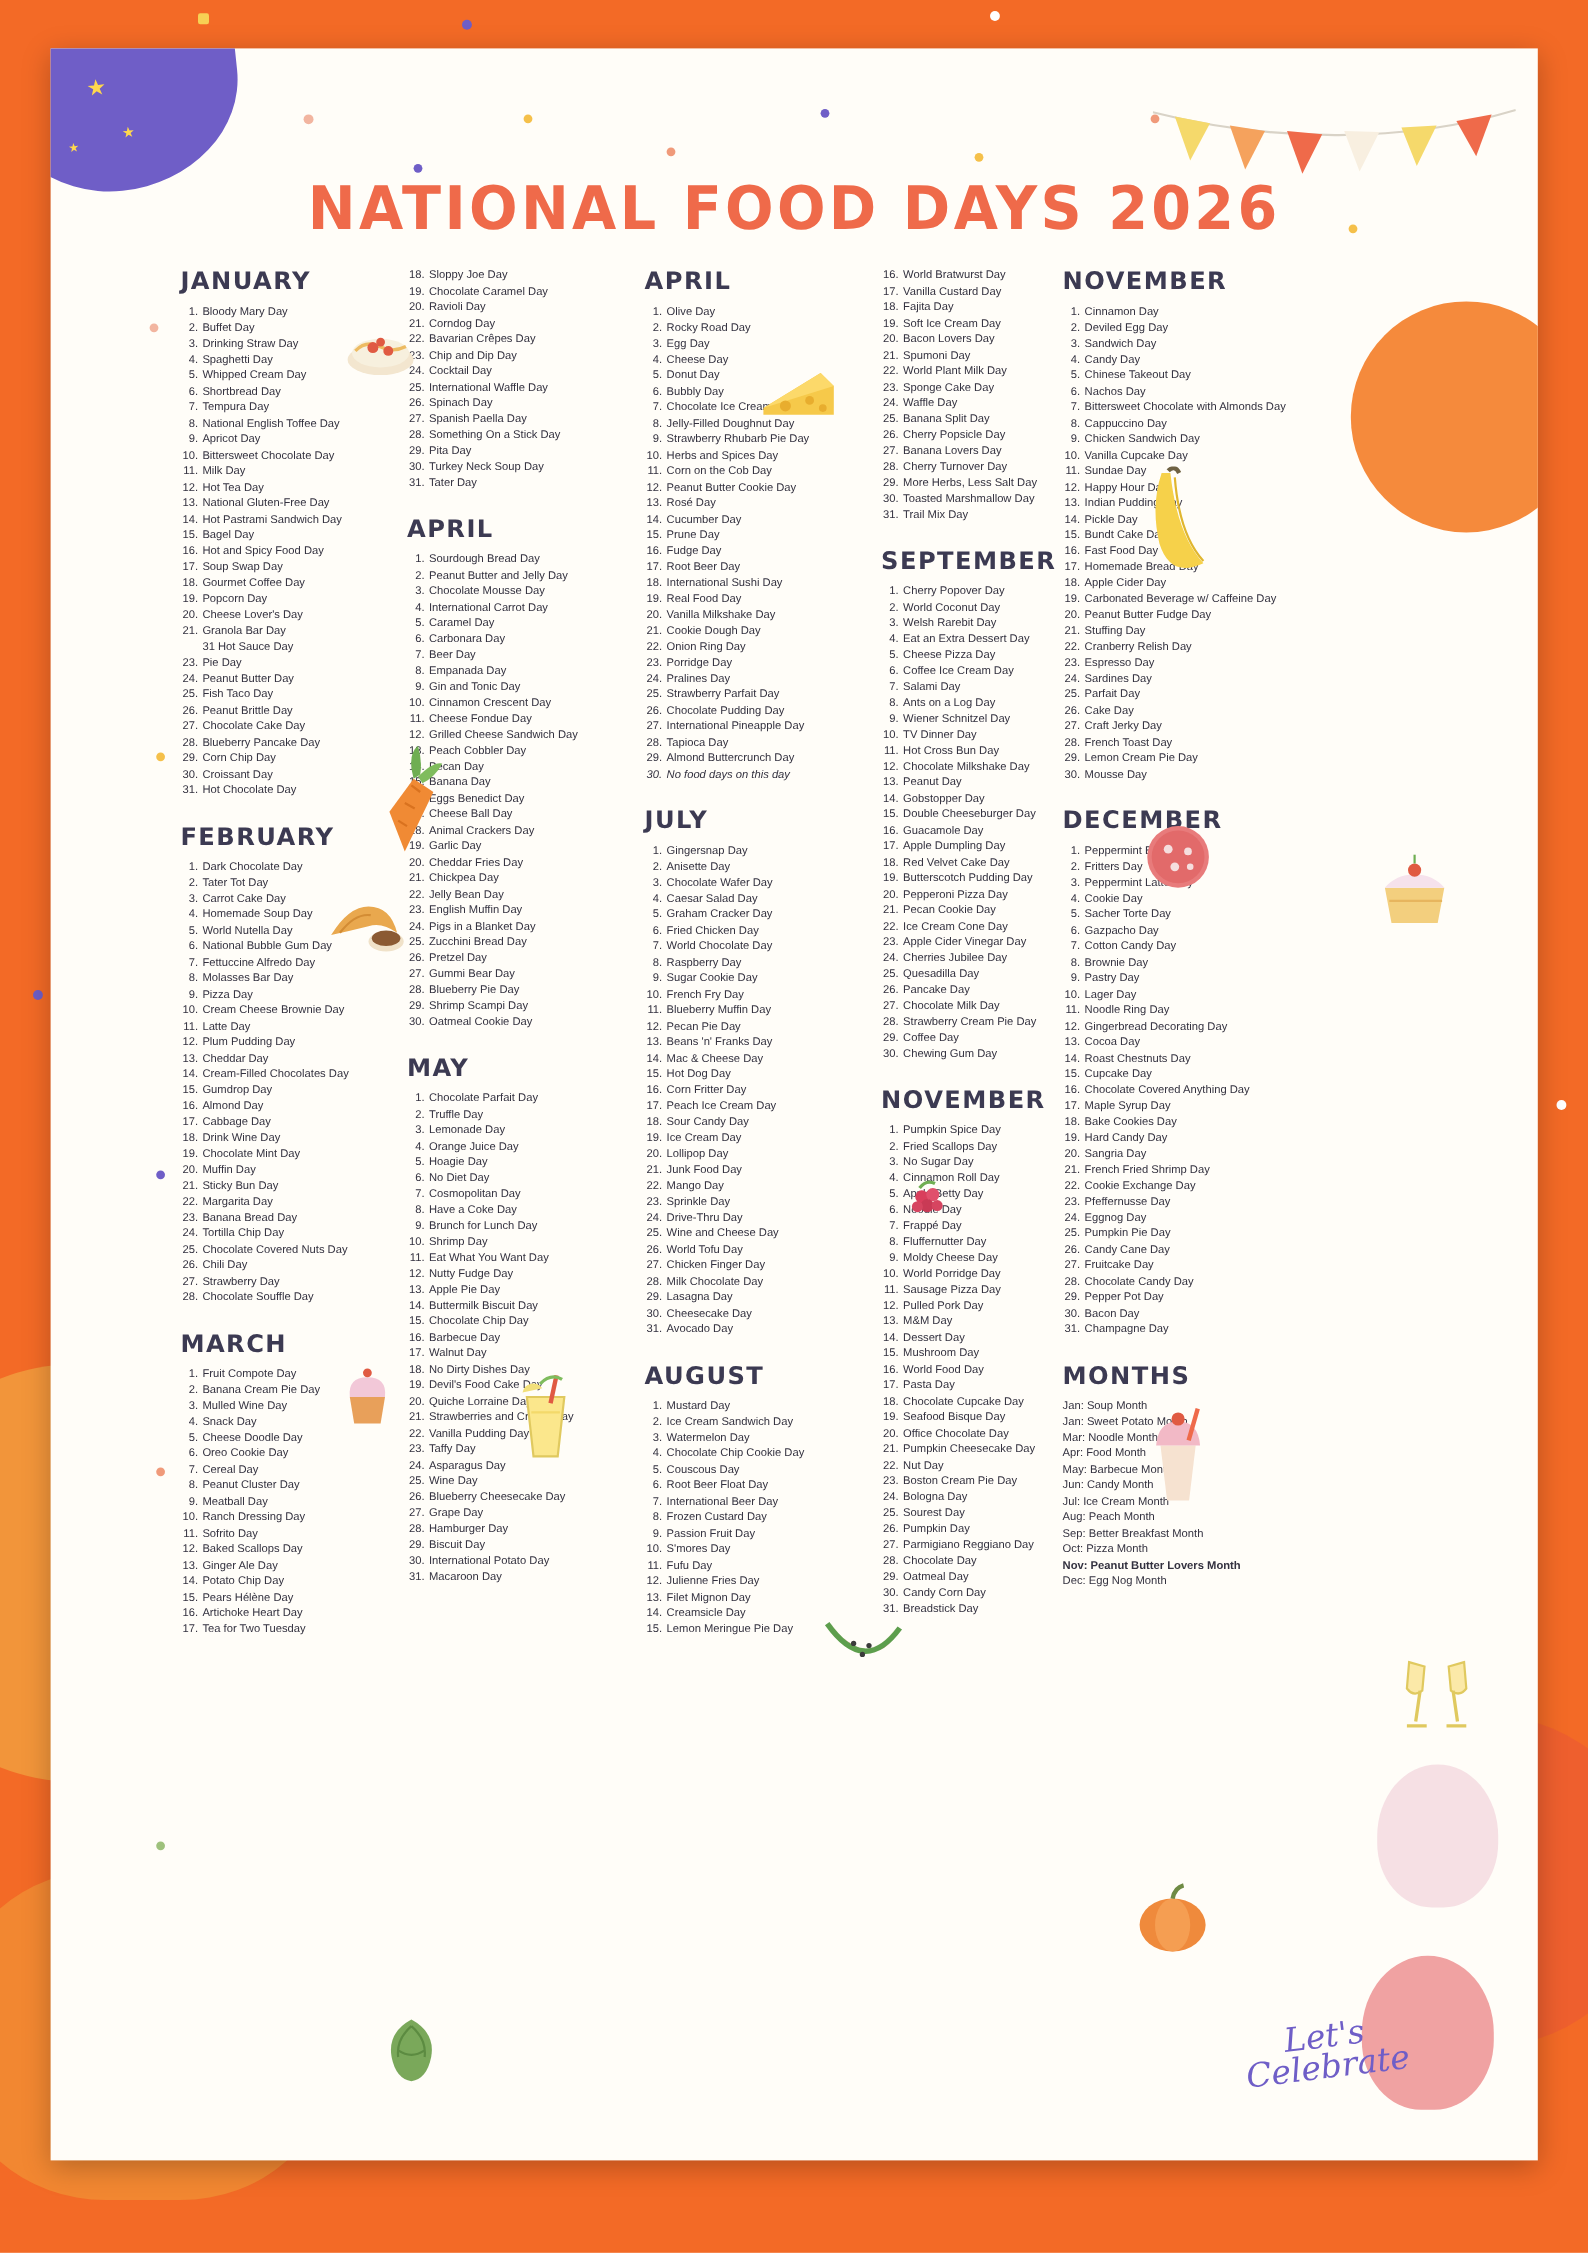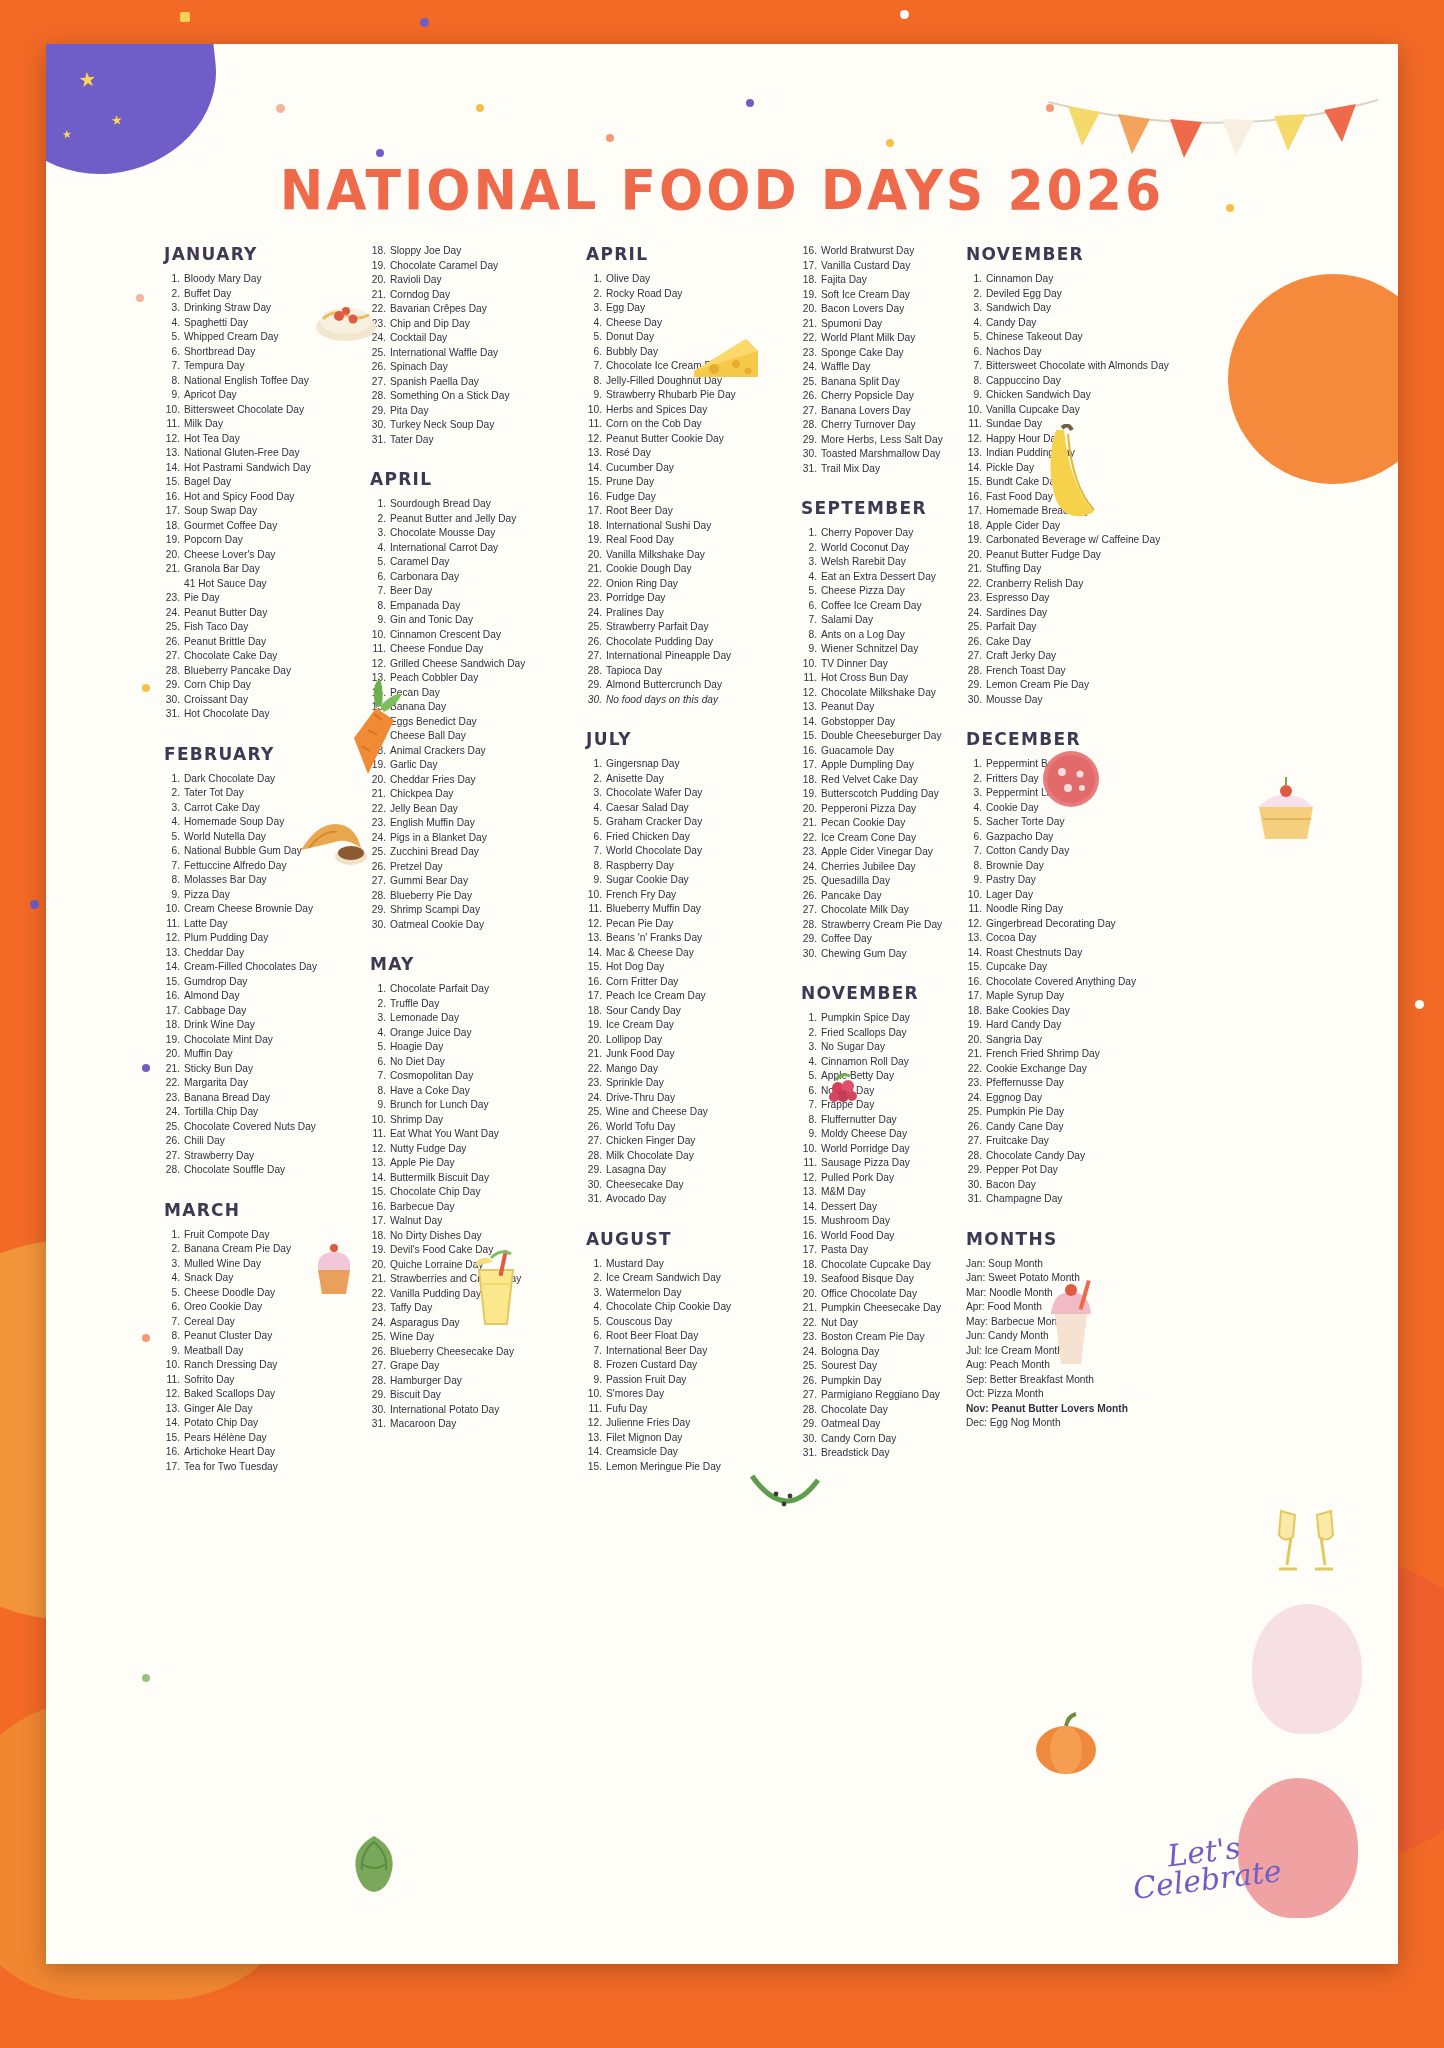--- a/index.html
+++ b/index.html
@@ -40,21 +40,21 @@
   }
   .cols{position:absolute;left:70px;top:200px;right:50px;bottom:40px;}
   .col{position:absolute;top:0;}
   .c1{left:46px;width:205px;}
   .c2{left:252px;width:210px;}
   .c3{left:468px;width:215px;}
   .c4{left:683px;width:215px;}
   .c5{left:848px;width:250px;}
   h2.month{
     font-family:"DejaVu Sans", sans-serif;
-    font-size:17px;font-weight:bold;letter-spacing:1.3px;
+    font-size:22px;font-weight:bold;letter-spacing:1.3px;
     color:#3c3a52;margin:0 0 8px 2px;
   }
   h2.month.spaced{margin-top:22px;}
   ol.days{margin:0;padding:0;list-style:none;}
   ol.days li{
     font-size:10.2px;line-height:14.5px;color:#33313f;
     padding-left:22px;position:relative;
   }
   ol.days li .num{
     position:absolute;left:0;width:18px;text-align:right;
@@ -145,21 +145,21 @@
             <li><span class="num">12.</span> Hot Tea Day</li>
             <li><span class="num">13.</span> National Gluten-Free Day</li>
             <li><span class="num">14.</span> Hot Pastrami Sandwich Day</li>
             <li><span class="num">15.</span> Bagel Day</li>
             <li><span class="num">16.</span> Hot and Spicy Food Day</li>
             <li><span class="num">17.</span> Soup Swap Day</li>
             <li><span class="num">18.</span> Gourmet Coffee Day</li>
             <li><span class="num">19.</span> Popcorn Day</li>
             <li><span class="num">20.</span> Cheese Lover's Day</li>
             <li><span class="num">21.</span> Granola Bar Day</li>
-            <li>41 Hot Sauce Day</li>
+            <li>31 Hot Sauce Day</li>
             <li><span class="num">23.</span> Pie Day</li>
             <li><span class="num">24.</span> Peanut Butter Day</li>
             <li><span class="num">25.</span> Fish Taco Day</li>
             <li><span class="num">26.</span> Peanut Brittle Day</li>
             <li><span class="num">27.</span> Chocolate Cake Day</li>
             <li><span class="num">28.</span> Blueberry Pancake Day</li>
             <li><span class="num">29.</span> Corn Chip Day</li>
             <li><span class="num">30.</span> Croissant Day</li>
             <li><span class="num">31.</span> Hot Chocolate Day</li>
           </ol>

